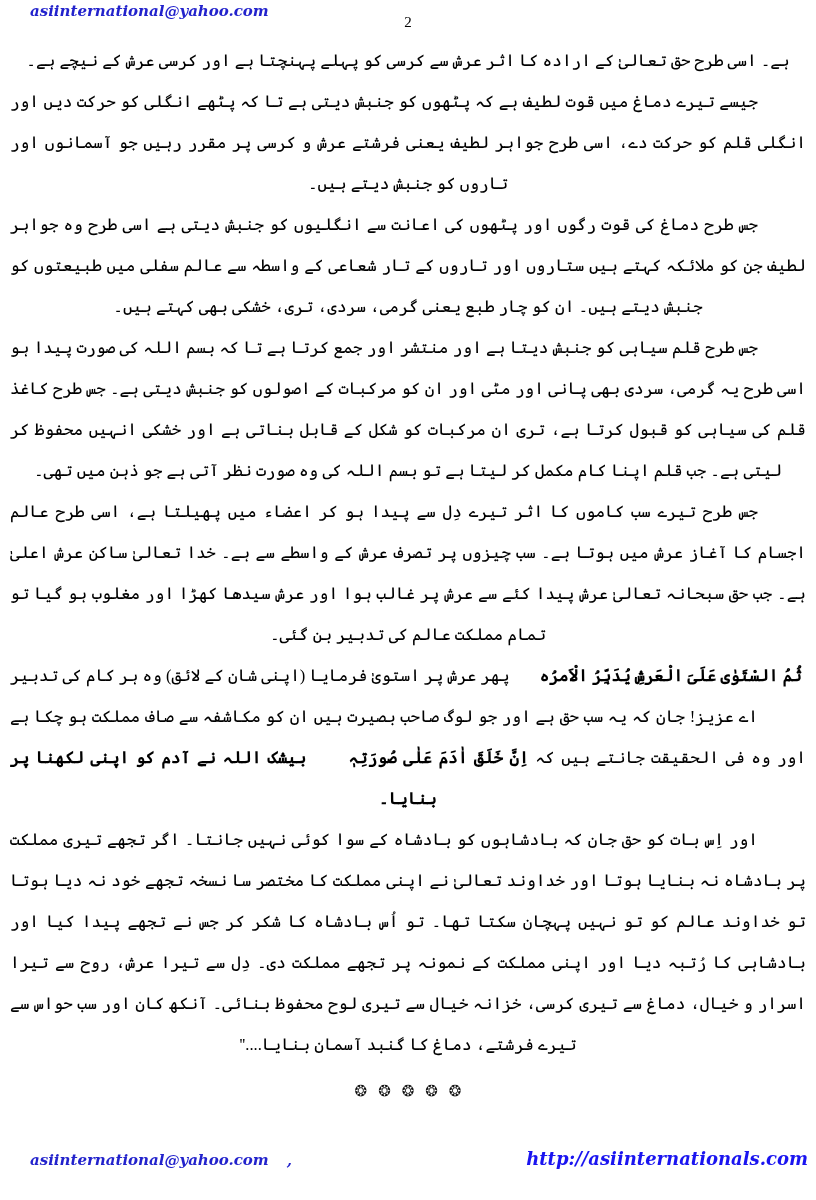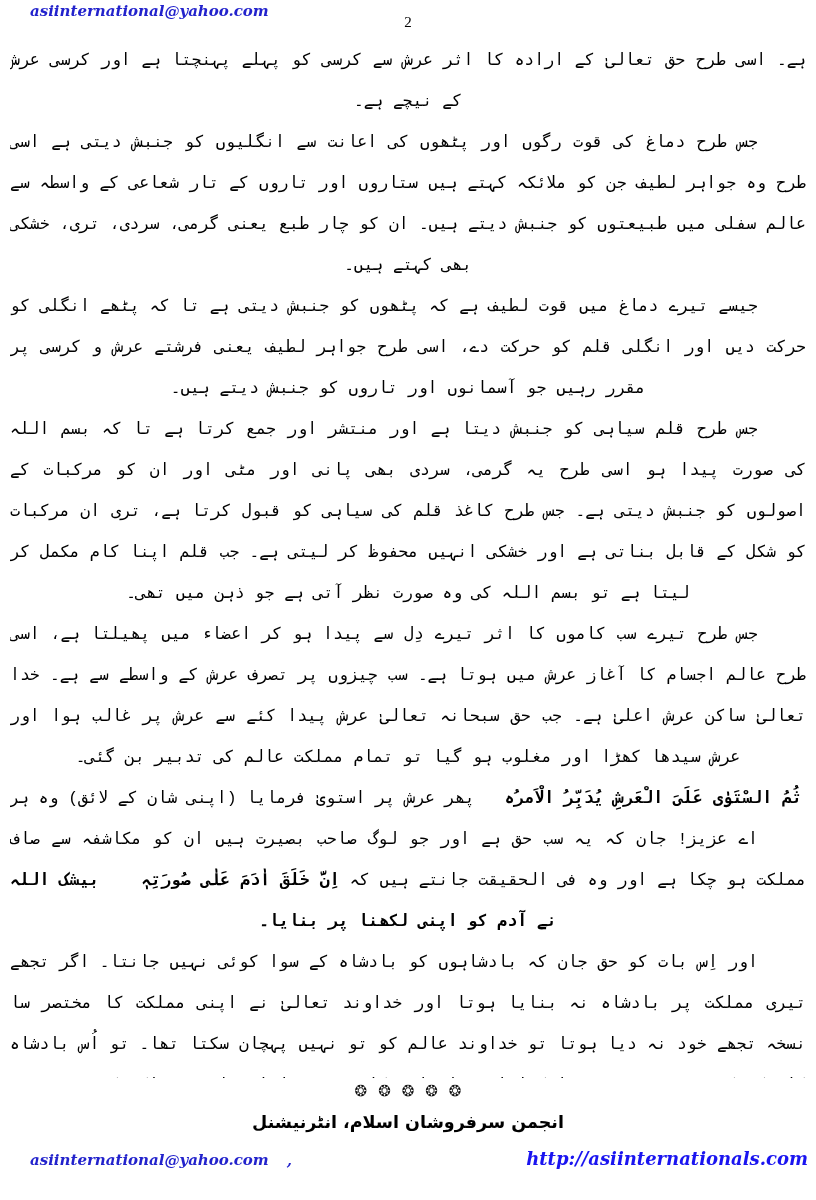--- a/index.html
+++ b/index.html
@@ -18,21 +18,21 @@
   .page-number{
     position:absolute;top:14px;left:0;width:100%;text-align:center;
     font-family:"Liberation Serif",serif;font-size:15px;color:#000;
   }
 
   
   .body-text{
     position:absolute;top:40px;left:10px;right:10px;max-height:1038px;overflow:hidden;
     direction:rtl;text-align:justify;text-align-last:center;
     font-size:16.5px;line-height:41px;color:var(--body_text,#000);
-    font-family:Liberation Mono, monospace;
+    font-family:Liberation Serif, serif;
   }
   .body-text p{margin:0;text-indent:48px;}
   .body-text p.continuation{text-indent:0;}
 
   .quote-row{
     display:flex;direction:rtl;justify-content:space-between;align-items:baseline;
     gap:30px;padding-left:4px;padding-right:0;margin:0;
   }
   .quote-row .arabic{font-weight:bold;white-space:nowrap;padding-right:4px;}
   .quote-row .translation{white-space:nowrap;}
@@ -65,39 +65,38 @@
 
 <div class="page">
 
   <a class="header-email" href="#">asiinternational@yahoo.com</a>
 
   <div class="page-number">2</div>
 
   <div class="body-text">
 
     <p class="continuation">ہے۔ اسی طرح حق تعالیٰ کے ارادہ کا اثر عرش سے کرسی کو پہلے پہنچتا ہے اور کرسی عرش کے نیچے ہے۔</p>
+    <p>جیسے تیرے دماغ میں قوت لطیف ہے کہ پٹھوں کو جنبش دیتی ہے تا کہ پٹھے انگلی کو حرکت دیں اور انگلی قلم کو حرکت دے، اسی طرح جواہر لطیف یعنی فرشتے عرش و کرسی پر مقرر رہیں جو آسمانوں اور تاروں کو جنبش دیتے ہیں۔</p>
     <p>جس طرح دماغ کی قوت رگوں اور پٹھوں کی اعانت سے انگلیوں کو جنبش دیتی ہے اسی طرح وہ جواہر لطیف جن کو ملائکہ کہتے ہیں ستاروں اور تاروں کے تار شعاعی کے واسطہ سے عالم سفلی میں طبیعتوں کو جنبش دیتے ہیں۔ ان کو چار طبع یعنی گرمی، سردی، تری، خشکی بھی کہتے ہیں۔</p>
-    <p>جیسے تیرے دماغ میں قوت لطیف ہے کہ پٹھوں کو جنبش دیتی ہے تا کہ پٹھے انگلی کو حرکت دیں اور انگلی قلم کو حرکت دے، اسی طرح جواہر لطیف یعنی فرشتے عرش و کرسی پر مقرر رہیں جو آسمانوں اور تاروں کو جنبش دیتے ہیں۔</p>
     <p>جس طرح قلم سیاہی کو جنبش دیتا ہے اور منتشر اور جمع کرتا ہے تا کہ بسم اللہ کی صورت پیدا ہو اسی طرح یہ گرمی، سردی بھی پانی اور مٹی اور ان کو مرکبات کے اصولوں کو جنبش دیتی ہے۔ جس طرح کاغذ قلم کی سیاہی کو قبول کرتا ہے، تری ان مرکبات کو شکل کے قابل بناتی ہے اور خشکی انہیں محفوظ کر لیتی ہے۔ جب قلم اپنا کام مکمل کر لیتا ہے تو بسم اللہ کی وہ صورت نظر آتی ہے جو ذہن میں تھی۔</p>
     <p>جس طرح تیرے سب کاموں کا اثر تیرے دِل سے پیدا ہو کر اعضاء میں پھیلتا ہے، اسی طرح عالم اجسام کا آغاز عرش میں ہوتا ہے۔ سب چیزوں پر تصرف عرش کے واسطے سے ہے۔ خدا تعالیٰ ساکن عرش اعلیٰ ہے۔ جب حق سبحانہ تعالیٰ عرش پیدا کئے سے عرش پر غالب ہوا اور عرش سیدھا کھڑا اور مغلوب ہو گیا تو تمام مملکت عالم کی تدبیر بن گئی۔</p>
 
     <div class="quote-row">
       <span class="arabic">ثُمُ السْتَوٰی عَلَیَ الْعَرشِ یُدَبِّرُ الْاَمرُہ</span>
       <span class="translation">پھر عرش پر استویٰ فرمایا (اپنی شان کے لائق) وہ ہر کام کی تدبیر کرتا ہے۔</span>
     </div>
 
     <p class="hadith"><span>اے عزیز! جان کہ یہ سب حق ہے اور جو لوگ صاحب بصیرت ہیں ان کو مکاشفہ سے صاف مملکت ہو چکا ہے اور وہ فی الحقیقت جانتے ہیں کہ</span> <b>اِنَّ خَلَقَ اٰدَمَ عَلٰی صُورَتِہٖ</b><span class="hgap"></span><b>بیشک اللہ نے آدم کو اپنی لکھنا پر بنایا۔</b></p>
 
     <p>اور اِس بات کو حق جان کہ بادشاہوں کو بادشاہ کے سوا کوئی نہیں جانتا۔ اگر تجھے تیری مملکت پر بادشاہ نہ بنایا ہوتا اور خداوند تعالیٰ نے اپنی مملکت کا مختصر سا نسخہ تجھے خود نہ دیا ہوتا تو خداوند عالم کو تو نہیں پہچان سکتا تھا۔ تو اُس بادشاہ کا شکر کر جس نے تجھے پیدا کیا اور بادشاہی کا رُتبہ دیا اور اپنی مملکت کے نمونہ پر تجھے مملکت دی۔ دِل سے تیرا عرش، روح سے تیرا اسرار و خیال، دماغ سے تیری کرسی، خزانہ خیال سے تیری لوح محفوظ بنائی۔ آنکھ کان اور سب حواس سے تیرے فرشتے، دماغ کا گنبد آسمان بنایا....''</p>
 
   </div>
 
   <div class="ornament">❂❂❂❂❂</div>
 
-  <div class="org-title">انجمن سرفروشان اسلام، انٹرنیشنل</div>
 
   <div class="links-row">
     <a class="email" href="#">asiinternational@yahoo.com</a>
     <span class="comma">,</span>
     <span class="flex-spacer"></span>
     <a class="website" href="#">http://asiinternationals.com</a>
   </div>
 
 </div>
 

